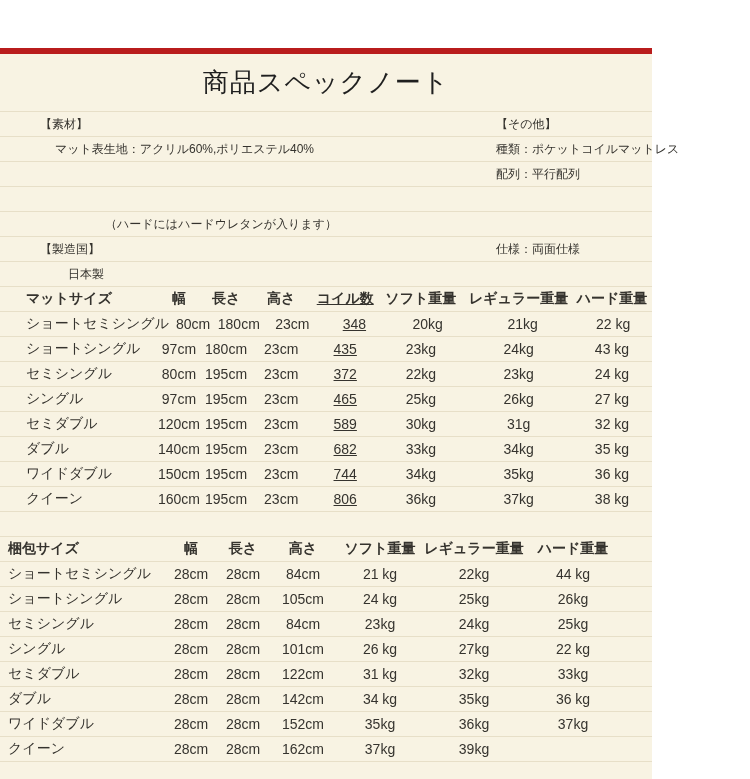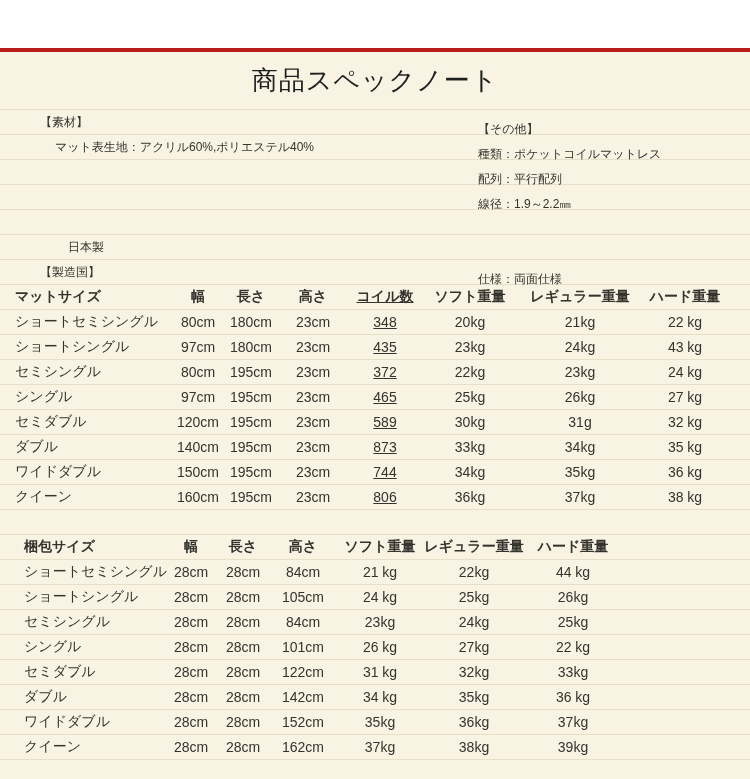--- a/index.html
+++ b/index.html
@@ -6,23 +6,23 @@
   html,body { width:750px; height:779px; }
   body {
     position:relative;
     background:#ffffff;
     font-family:"Liberation Sans","DejaVu Sans",sans-serif;
     color:var(--text,#35332e);
     overflow:hidden;
   }
   .paper {
     position:absolute; top:48px; left:0;
-    width:750px; height:731px;
+    width:652px; height:731px;
     background:var(--paper,#f8f3e3);
-    border-top:4px solid #b91c1c;
+    border-top:6px solid #b91c1c;
   }
   .title-block {
     height:57px;
     display:flex; align-items:center; justify-content:center;
   }
   .title {
     font-size:26px; font-weight:500; letter-spacing:1px;
     color:var(--title,#1f1f1f);
   }
   .ruled { border-top:1px solid var(--line,#e7dfc8); }
@@ -30,42 +30,42 @@
     height:25px;
     border-bottom:1px solid var(--line,#e7dfc8);
     position:relative;
     font-size:12px;
   }
   .pos {
     position:absolute; top:0; height:24px;
     display:flex; align-items:center;
     white-space:nowrap;
   }
-  .r-col { left:478px;margin-top:7px; }
+  .r-col { left:496px; }
   
   .trow {
     height:25px;
     border-bottom:1px solid var(--line,#e7dfc8);
     display:flex; align-items:center;
     font-size:14px;
   }
   .trow.header { font-weight:600; }
   .c {
     display:flex; align-items:center; justify-content:center;
     height:24px; white-space:nowrap;
   }
-  .t-mat .c:nth-child(1){ width:170px; justify-content:flex-start; padding-left:15px; }
+  .t-mat .c:nth-child(1){ width:170px; justify-content:flex-start; padding-left:26px; }
   .t-mat .c:nth-child(2){ width:56px; }
   .t-mat .c:nth-child(3){ width:50px; }
   .t-mat .c:nth-child(4){ width:74px; }
   .t-mat .c:nth-child(5){ width:70px;text-decoration:underline; }
   .t-mat .c:nth-child(6){ width:100px; }
   .t-mat .c:nth-child(7){ width:120px; }
   .t-mat .c:nth-child(8){ width:90px; }
-  .t-pkg .c:nth-child(1){ width:165px; justify-content:flex-start; padding-left:24px; }
+  .t-pkg .c:nth-child(1){ width:165px; justify-content:flex-start; padding-left:8px; }
   .t-pkg .c:nth-child(2){ width:52px; }
   .t-pkg .c:nth-child(3){ width:52px; }
   .t-pkg .c:nth-child(4){ width:68px; }
   .t-pkg .c:nth-child(5){ width:86px; }
   .t-pkg .c:nth-child(6){ width:102px; }
   .t-pkg .c:nth-child(7){ width:96px; }
 </style>
 </head>
 <body style="--paper: #f8f3e3; --line: #e7dfc8; --text: #35332e; --title: #1f1f1f;">
 
@@ -82,30 +82,30 @@
       <span class="pos r-col">【その他】</span>
     </div>
     <div class="rrow">
       <span class="pos" style="left:55px">マット表生地：アクリル60%,ポリエステル40%</span>
       <span class="pos r-col">種類：ポケットコイルマットレス</span>
     </div>
     <div class="rrow">
       <span class="pos r-col">配列：平行配列</span>
     </div>
     <div class="rrow">
-      <span class="pos r-col">線径：1.9～2.2㎜</span>
-    </div>
-    <div class="rrow">
-    </div>
-    <div class="rrow">
-      <span class="pos" style="left:68px">日本製</span>
+    </div>
+    <div class="rrow">
+      <span class="pos" style="left:105px">（ハードにはハードウレタンが入ります）</span>
     </div>
     <div class="rrow">
       <span class="pos" style="left:40px">【製造国】</span>
       <span class="pos r-col">仕様：両面仕様</span>
+    </div>
+    <div class="rrow">
+      <span class="pos" style="left:68px">日本製</span>
     </div>
 
     <div class="t-mat">
       <div class="trow header">
         <div class="c">マットサイズ</div>
         <div class="c">幅</div>
         <div class="c">長さ</div>
         <div class="c">高さ</div>
         <div class="c">コイル数</div>
         <div class="c">ソフト重量</div>
@@ -161,21 +161,21 @@
             <div class="c">589</div>
             <div class="c">30kg</div>
             <div class="c">31g</div>
             <div class="c">32 kg</div>
           </div>
           <div class="trow">
             <div class="c">ダブル</div>
             <div class="c">140cm</div>
             <div class="c">195cm</div>
             <div class="c">23cm</div>
-            <div class="c">873</div>
+            <div class="c">682</div>
             <div class="c">33kg</div>
             <div class="c">34kg</div>
             <div class="c">35 kg</div>
           </div>
           <div class="trow">
             <div class="c">ワイドダブル</div>
             <div class="c">150cm</div>
             <div class="c">195cm</div>
             <div class="c">23cm</div>
             <div class="c">744</div>
@@ -271,20 +271,19 @@
             <div class="c">35kg</div>
             <div class="c">36kg</div>
             <div class="c">37kg</div>
           </div>
           <div class="trow">
             <div class="c">クイーン</div>
             <div class="c">28cm</div>
             <div class="c">28cm</div>
             <div class="c">162cm</div>
             <div class="c">37kg</div>
-            <div class="c">38kg</div>
             <div class="c">39kg</div>
           </div>
         </div>
     </div>
 
   </div>
 </div>
 
 </body></html>

